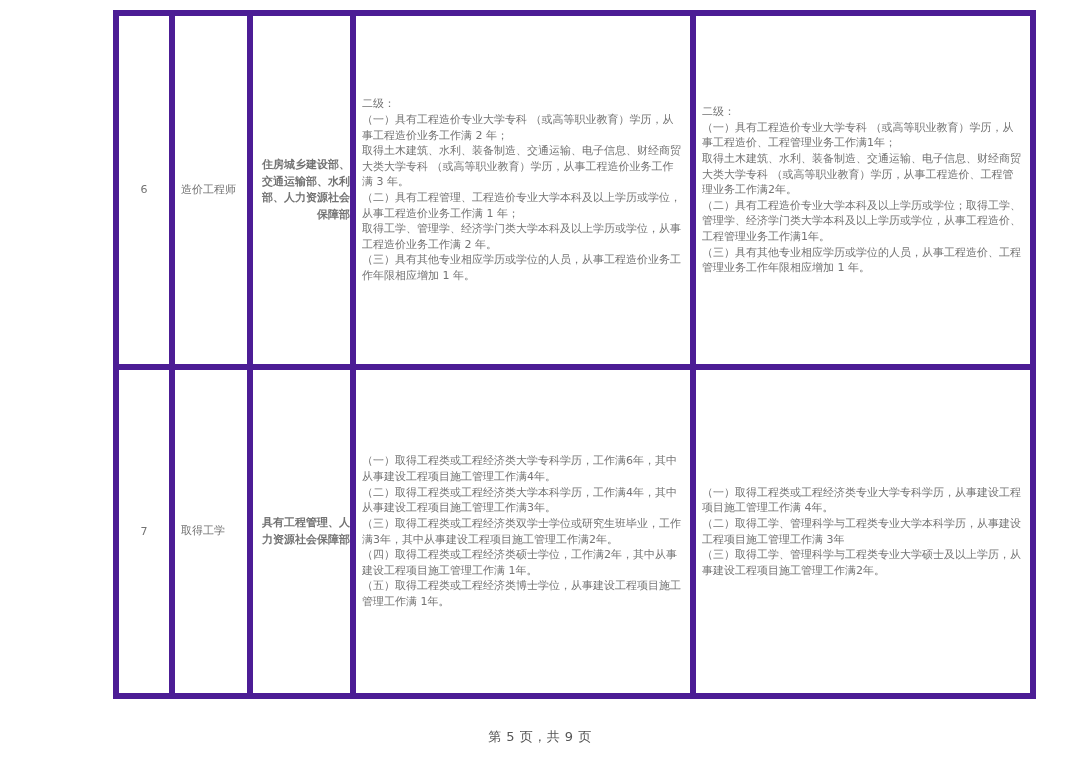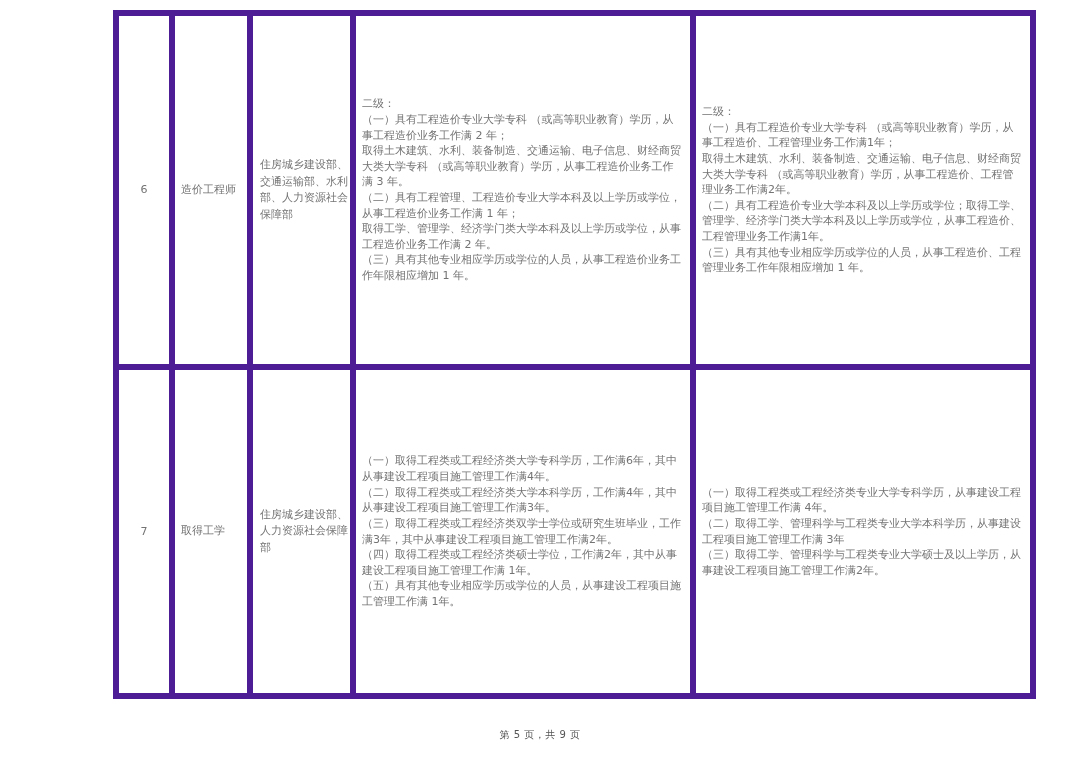--- a/index.html
+++ b/index.html
@@ -42,25 +42,26 @@
     vertical-align: middle;
   }
   td.col-name {
     width: 60px;
     text-align: left;
     vertical-align: middle;
     line-height: 1.5;
   }
   td.col-dept {
     width: 90px;
-    text-align: left;
+    text-align: right;
     vertical-align: middle;
     line-height: 1.5;
     padding-left: 7px;
     padding-right: 0;
+    font-weight: bold;
   }
   td.col-cond1 {
     width: 322px;
     text-align: left;
     vertical-align: middle;
   }
   td.col-cond2 {
     width: 322px;
     text-align: left;
     vertical-align: middle;
@@ -70,21 +71,21 @@
     word-break: break-all;
   }
   .row-6 td { height: 340px; }
   .row-7 td { height: 315px; }
   .footer {
     position: absolute;
     left: 0;
     top: 728px;
     width: 1080px;
     text-align: center;
-    font-size: 10px;
+    font-size: 13px;
     color: #555555;
     letter-spacing: 0.5px;
   }
 </style>
 </head>
 <body>
 
 <div class="page">
 
   <table class="doc-table">
@@ -105,27 +106,27 @@
           <div class="cell-text">二级：
 （一）具有工程造价专业大学专科 （或高等职业教育）学历，从事工程造价、工程管理业务工作满1年；
 取得土木建筑、水利、装备制造、交通运输、电子信息、财经商贸大类大学专科 （或高等职业教育）学历，从事工程造价、工程管理业务工作满2年。
 （二）具有工程造价专业大学本科及以上学历或学位；取得工学、管理学、经济学门类大学本科及以上学历或学位，从事工程造价、工程管理业务工作满1年。
 （三）具有其他专业相应学历或学位的人员，从事工程造价、工程管理业务工作年限相应增加 1 年。</div>
         </td>
       </tr>
       <tr class="row-7">
         <td class="col-num">7</td>
         <td class="col-name">取得工学</td>
-        <td class="col-dept">住房城乡建设部、人力资源社会保障部</td>
+        <td class="col-dept">具有工程管理、人力资源社会保障部</td>
         <td class="col-cond1">
           <div class="cell-text">（一）取得工程类或工程经济类大学专科学历，工作满6年，其中从事建设工程项目施工管理工作满4年。
 （二）取得工程类或工程经济类大学本科学历，工作满4年，其中从事建设工程项目施工管理工作满3年。
 （三）取得工程类或工程经济类双学士学位或研究生班毕业，工作满3年，其中从事建设工程项目施工管理工作满2年。
 （四）取得工程类或工程经济类硕士学位，工作满2年，其中从事建设工程项目施工管理工作满 1年。
-（五）具有其他专业相应学历或学位的人员，从事建设工程项目施工管理工作满 1年。</div>
+（五）取得工程类或工程经济类博士学位，从事建设工程项目施工管理工作满 1年。</div>
         </td>
         <td class="col-cond2">
           <div class="cell-text">（一）取得工程类或工程经济类专业大学专科学历，从事建设工程项目施工管理工作满 4年。
 （二）取得工学、管理科学与工程类专业大学本科学历，从事建设工程项目施工管理工作满 3年
 （三）取得工学、管理科学与工程类专业大学硕士及以上学历，从事建设工程项目施工管理工作满2年。</div>
         </td>
       </tr>
     </tbody>
   </table>
 

